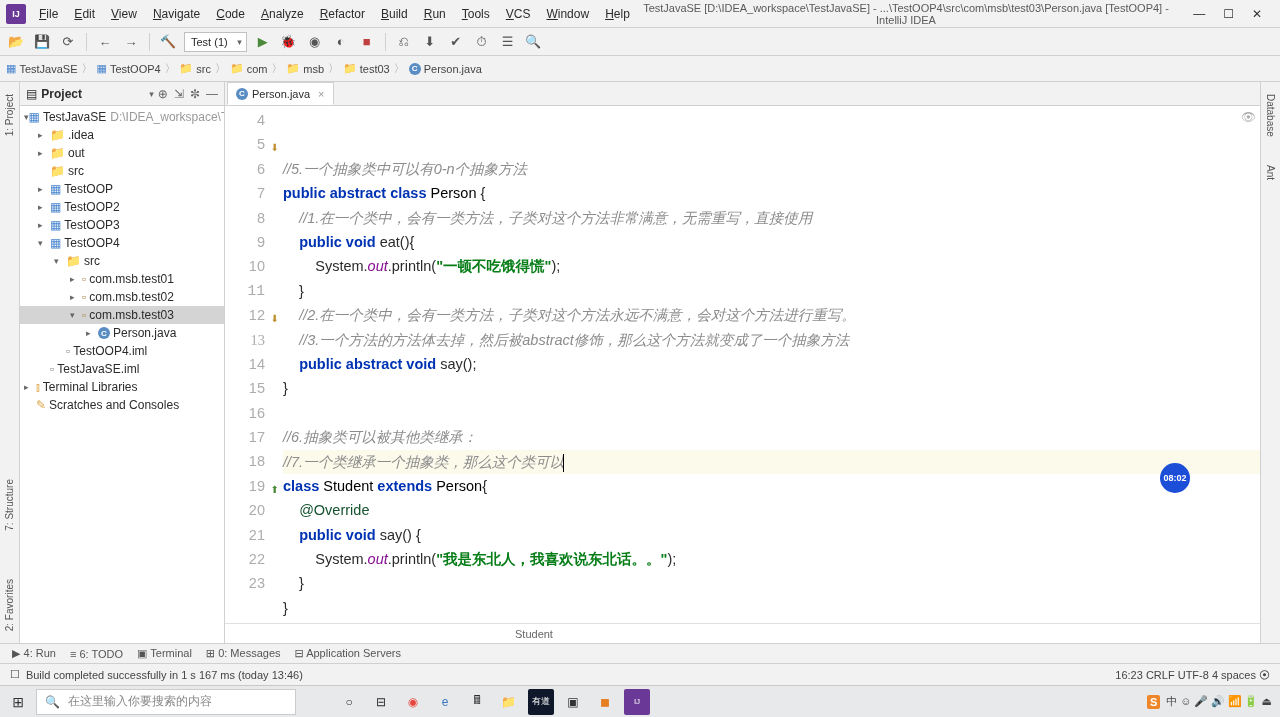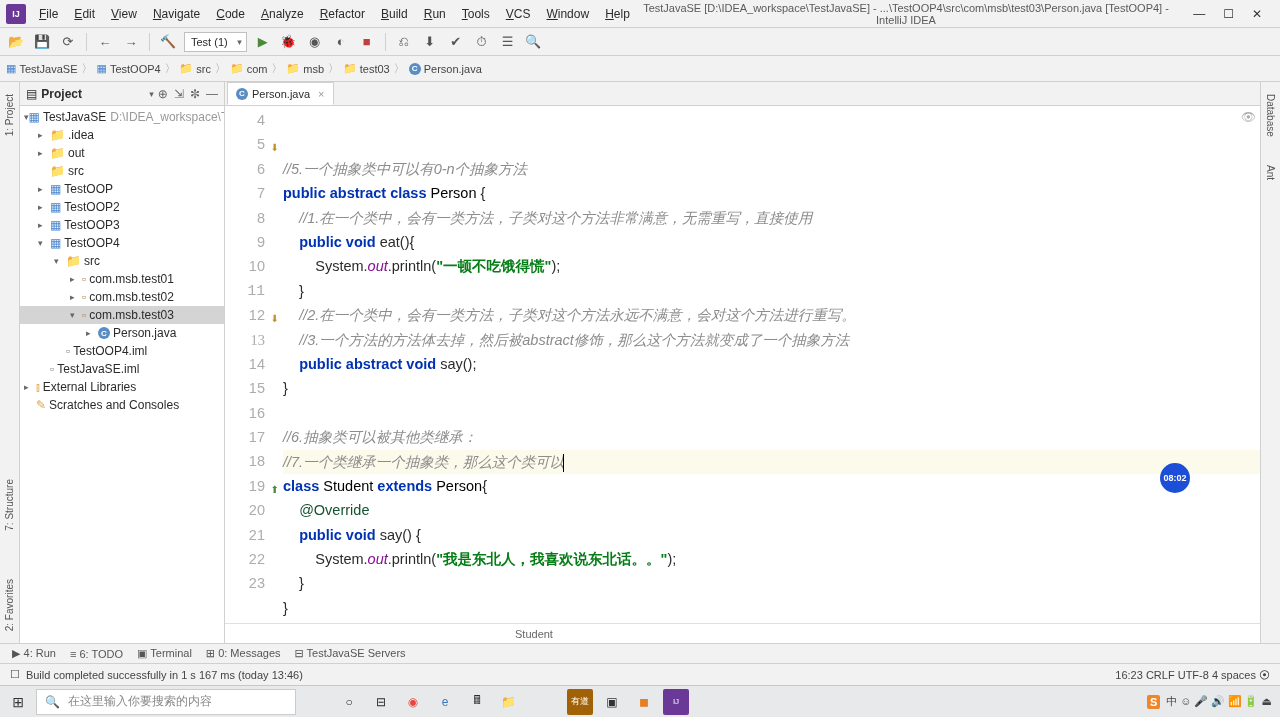--- a/index.html
+++ b/index.html
@@ -225,21 +225,21 @@
           <span class="label">TestOOP4.iml</span>
         </div>
         <div class="tree-row indent-1">
           <span class="arrow"></span>
           <span style="color:#888;">▫</span>
           <span class="label">TestJavaSE.iml</span>
         </div>
         <div class="tree-row indent-0">
           <span class="arrow">▸</span>
           <span style="color:#d9a441;">⫾</span>
-          <span class="label">External Libraries</span>
+          <span class="label">Terminal Libraries</span>
         </div>
         <div class="tree-row indent-0">
           <span class="arrow"></span>
           <span style="color:#d9a441;">✎</span>
           <span class="label">Scratches and Consoles</span>
         </div>
       </div>
   </div>
 
   <div class="editor-area">
@@ -285,21 +285,21 @@
     <span>Database</span>
     <span>Ant</span>
   </div>
 </div>
 
 <div class="bottom-tabs" id="bottom-tabs">
     <span>▶ 4: Run</span>
     <span>≡ 6: TODO</span>
     <span>▣ Terminal</span>
     <span>⊞ 0: Messages</span>
-    <span>⊟ TestJavaSE Servers</span>
+    <span>⊟ Application Servers</span>
   </div>
 
 <div class="status-bar">
   <span style="margin-right:6px;">☐</span>
   <span class="left">Build completed successfully in 1 s 167 ms (today 13:46)</span>
   <span>16:23    CRLF   UTF-8   4 spaces   ⦿</span>
 </div>
 
 <div class="taskbar">
   <div class="start">⊞</div>
@@ -307,21 +307,21 @@
     <span>🔍</span>
     <span>在这里输入你要搜索的内容</span>
   </div>
   <div class="tray-icons">
     <div class="tray-icon">○</div>
     <div class="tray-icon">⊟</div>
     <div class="tray-icon" style="color:#e8453c;">◉</div>
     <div class="tray-icon" style="color:#3a7abd;">e</div>
     <div class="tray-icon">🖩</div>
     <div class="tray-icon" style="color:#d9a441;">📁</div>
-    <div class="tray-icon" style="background:#a16207;color:#fff;font-size:9px;margin-left:39px;">有道</div>
+    <div class="tray-icon" style="background:#0f172a;color:#fff;font-size:9px;">有道</div>
     <div class="tray-icon" style="color:#333;">▣</div>
     <div class="tray-icon" style="color:#e67e22;">◼</div>
     <div class="tray-icon" style="background:#6a3896;color:#fff;font-size:8px;">IJ</div>
   </div>
   <div class="sys-tray">
     <span style="background:#f0862a;color:#fff;padding:1px 3px;border-radius:2px;font-weight:bold;">S</span>
     <span>中 ☺ 🎤 🔊 📶 🔋 ⏏</span>
   </div>
 </div>
 

